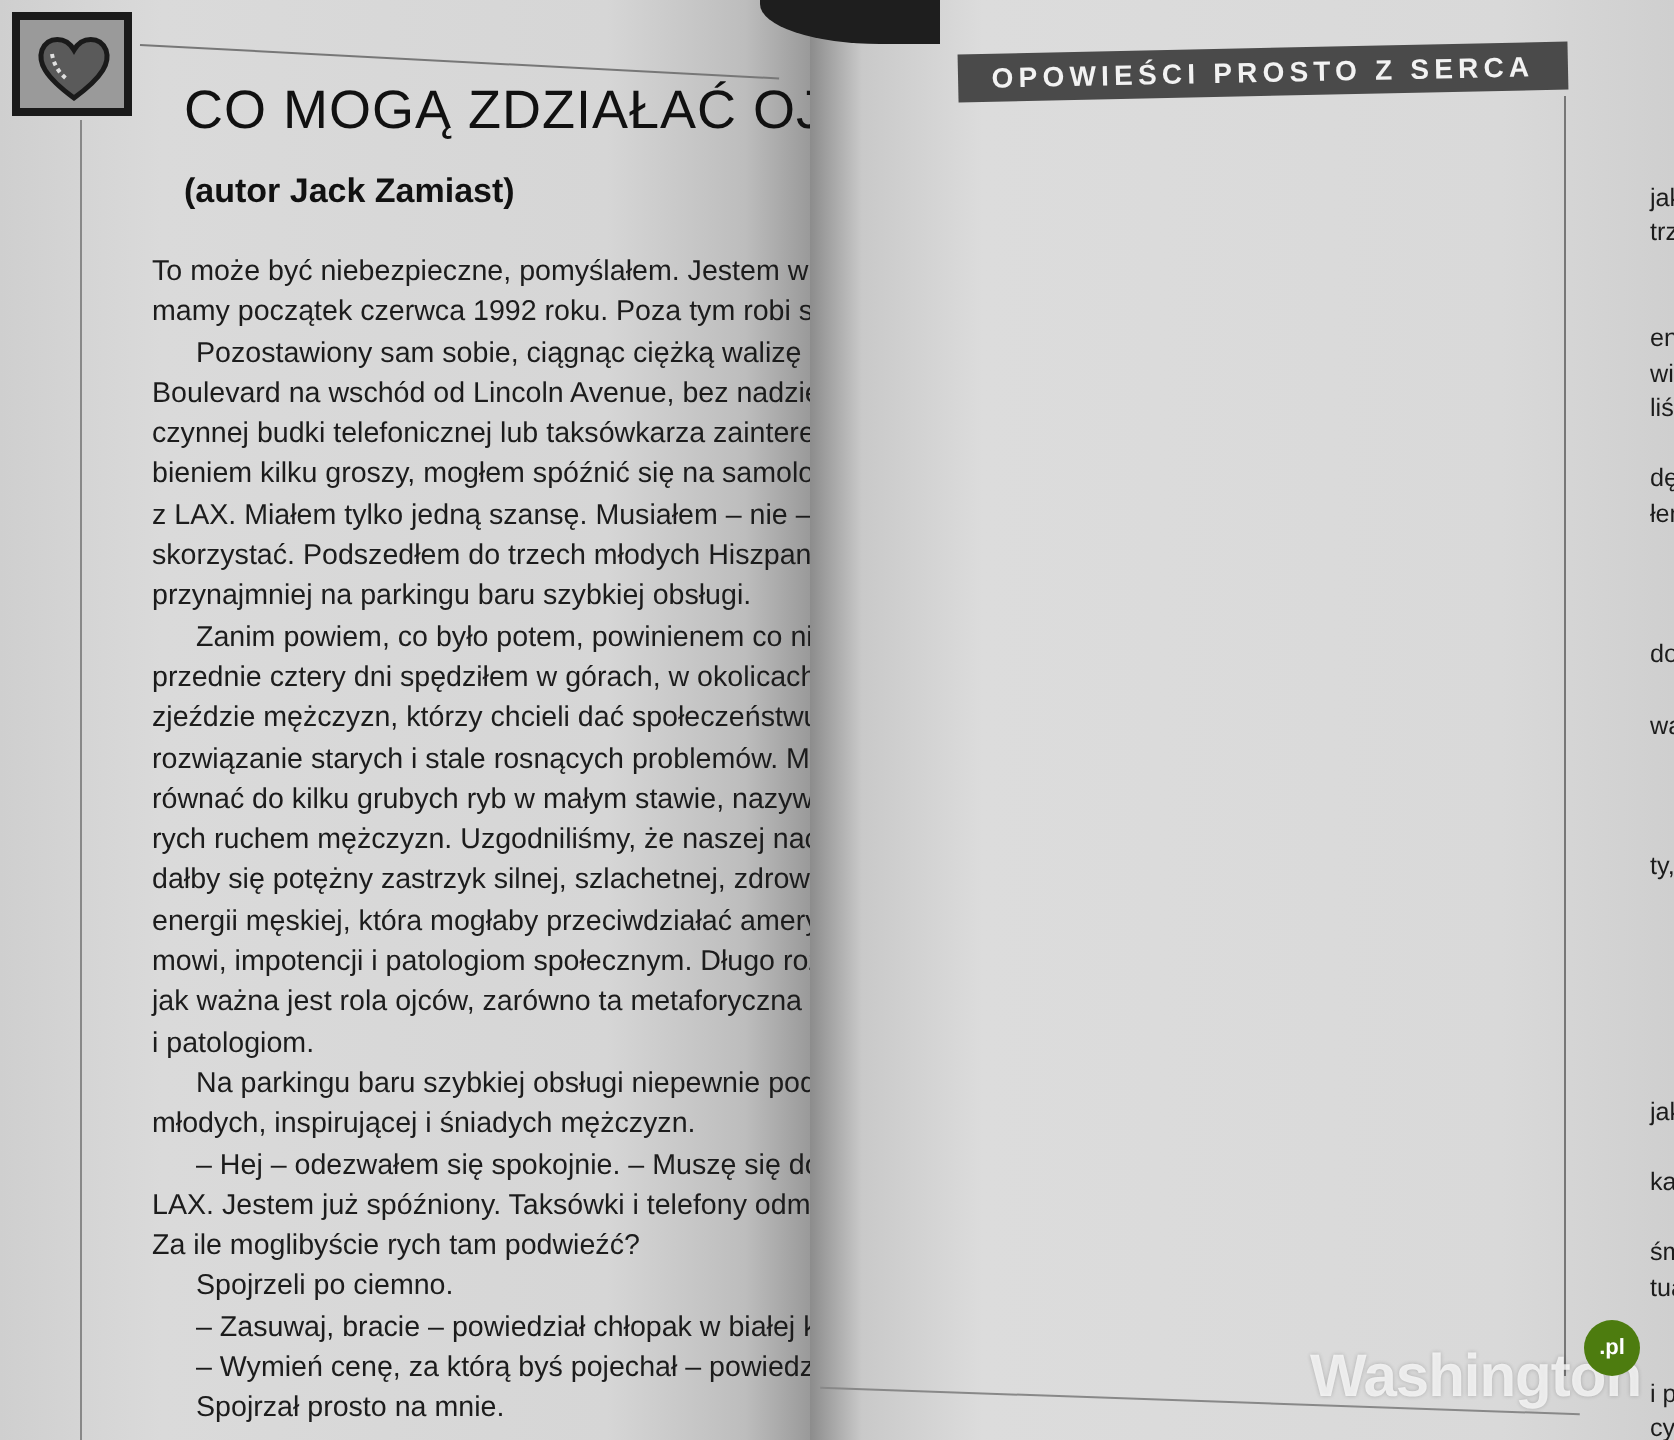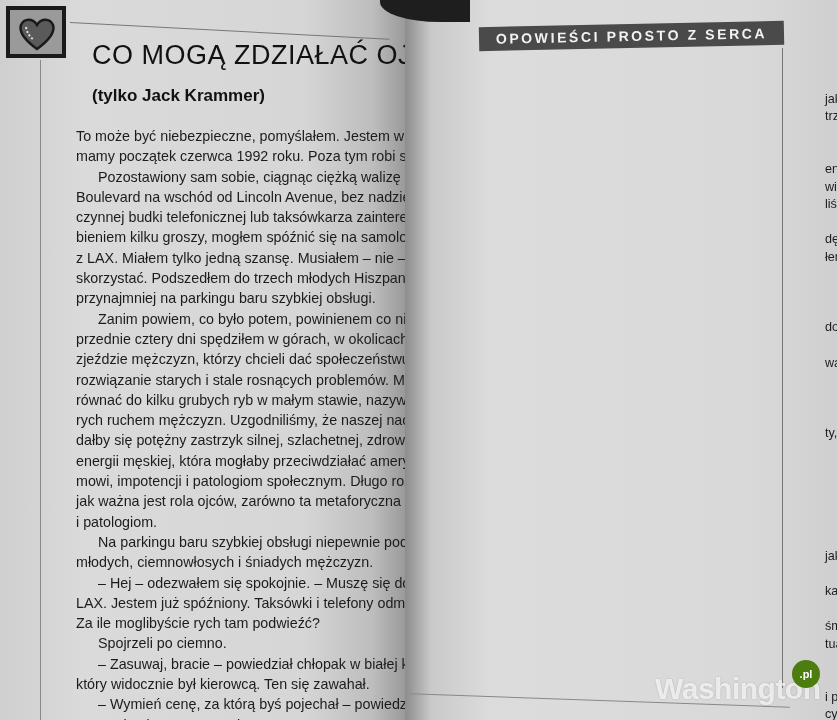--- a/index.html
+++ b/index.html
@@ -71,21 +71,21 @@
 <div class="page page-left">
   <div class="heart-box">
     <svg width="38" height="34" viewBox="0 0 38 34">
       <path d="M19 32 C4 21 1 14 3 8 C6 1 15 1 19 8 C23 1 32 1 35 8 C37 14 34 21 19 32 Z" fill="#5a5a5a" stroke="#1a1a1a" stroke-width="2.5"></path>
       <path d="M8 10 C9 16 12 20 16 23" stroke="#e0e0e0" stroke-width="2" stroke-dasharray="2 2" fill="none"></path>
     </svg>
   </div>
   <div class="rule-top"></div>
   <div class="rule-left"></div>
   <div class="title">CO MOGĄ ZDZIAŁAĆ OJCOWIE?</div>
-  <div class="subtitle">(tylko Jack Krammer)</div>
+  <div class="subtitle">(autor Jack Zamiast)</div>
   <div class="left-body" id="left-body">
       <p>To może być niebezpieczne, pomyślałem. Jestem w Los Angeles,</p>
       <p>mamy początek czerwca 1992 roku. Poza tym robi się ciemno.</p>
       <p class="indent">Pozostawiony sam sobie, ciągnąc ciężką walizę i brnąc Washington</p>
       <p>Boulevard na wschód od Lincoln Avenue, bez nadziei na znalezienie</p>
       <p>czynnej budki telefonicznej lub taksówkarza zainteresowanego za-</p>
       <p>bieniem kilku groszy, mogłem spóźnić się na samolot, który odlatywał</p>
       <p>z LAX. Miałem tylko jedną szansę. Musiałem – nie – chciałem z niej</p>
       <p>skorzystać. Podszedłem do trzech młodych Hiszpanów stojących przy</p>
       <p>przynajmniej na parkingu baru szybkiej obsługi.</p>
@@ -94,27 +94,26 @@
       <p>zjeździe mężczyzn, którzy chcieli dać społeczeństwu nową nadzieję na</p>
       <p>rozwiązanie starych i stale rosnących problemów. Można by nas po-</p>
       <p>równać do kilku grubych ryb w małym stawie, nazywanym przez nie</p>
       <p>rych ruchem mężczyzn. Uzgodniliśmy, że naszej nacji najbardziej przy-</p>
       <p>dałby się potężny zastrzyk silnej, szlachetnej, zdrowej i inspirującej</p>
       <p>energii męskiej, która mogłaby przeciwdziałać amerykańskiemu mate-</p>
       <p>mowi, impotencji i patologiom społecznym. Długo rozmawialiśmy o tym,</p>
       <p>jak ważna jest rola ojców, zarówno ta metaforyczna i archetypowa,</p>
       <p>i patologiom.</p>
       <p class="indent">Na parkingu baru szybkiej obsługi niepewnie podszedłem do trzech</p>
-      <p>młodych, ciemnowłosych i śniadych mężczyzn.</p>
+      <p>młodych, inspirującej i śniadych mężczyzn.</p>
       <p class="indent">– Hej – odezwałem się spokojnie. – Muszę się dostać na lotnisko</p>
       <p>LAX. Jestem już spóźniony. Taksówki i telefony odmówiły współpracy.</p>
       <p>Za ile moglibyście rych tam podwieźć?</p>
       <p class="indent">Spojrzeli po ciemno.</p>
       <p class="indent">– Zasuwaj, bracie – powiedział chłopak w białej koszulce do kolegi,</p>
-      <p>który widocznie był kierowcą. Ten się zawahał.</p>
       <p class="indent">– Wymień cenę, za którą byś pojechał – powiedziałem.</p>
       <p class="indent">Spojrzał prosto na mnie.</p>
     </div>
 </div>
 
 <div class="page page-right">
   <div class="right-body" id="right-body">
       <p class="indent">– Nie, dziękuję – odparłem szybko. Oczyma wyobraźni zobaczyłem,</p>
       <p>jak wypychają mnie z samochodu z pustymi rękami. – Wolałbym za-</p>
       <p>trzymać walizkę przy sobie.</p>

